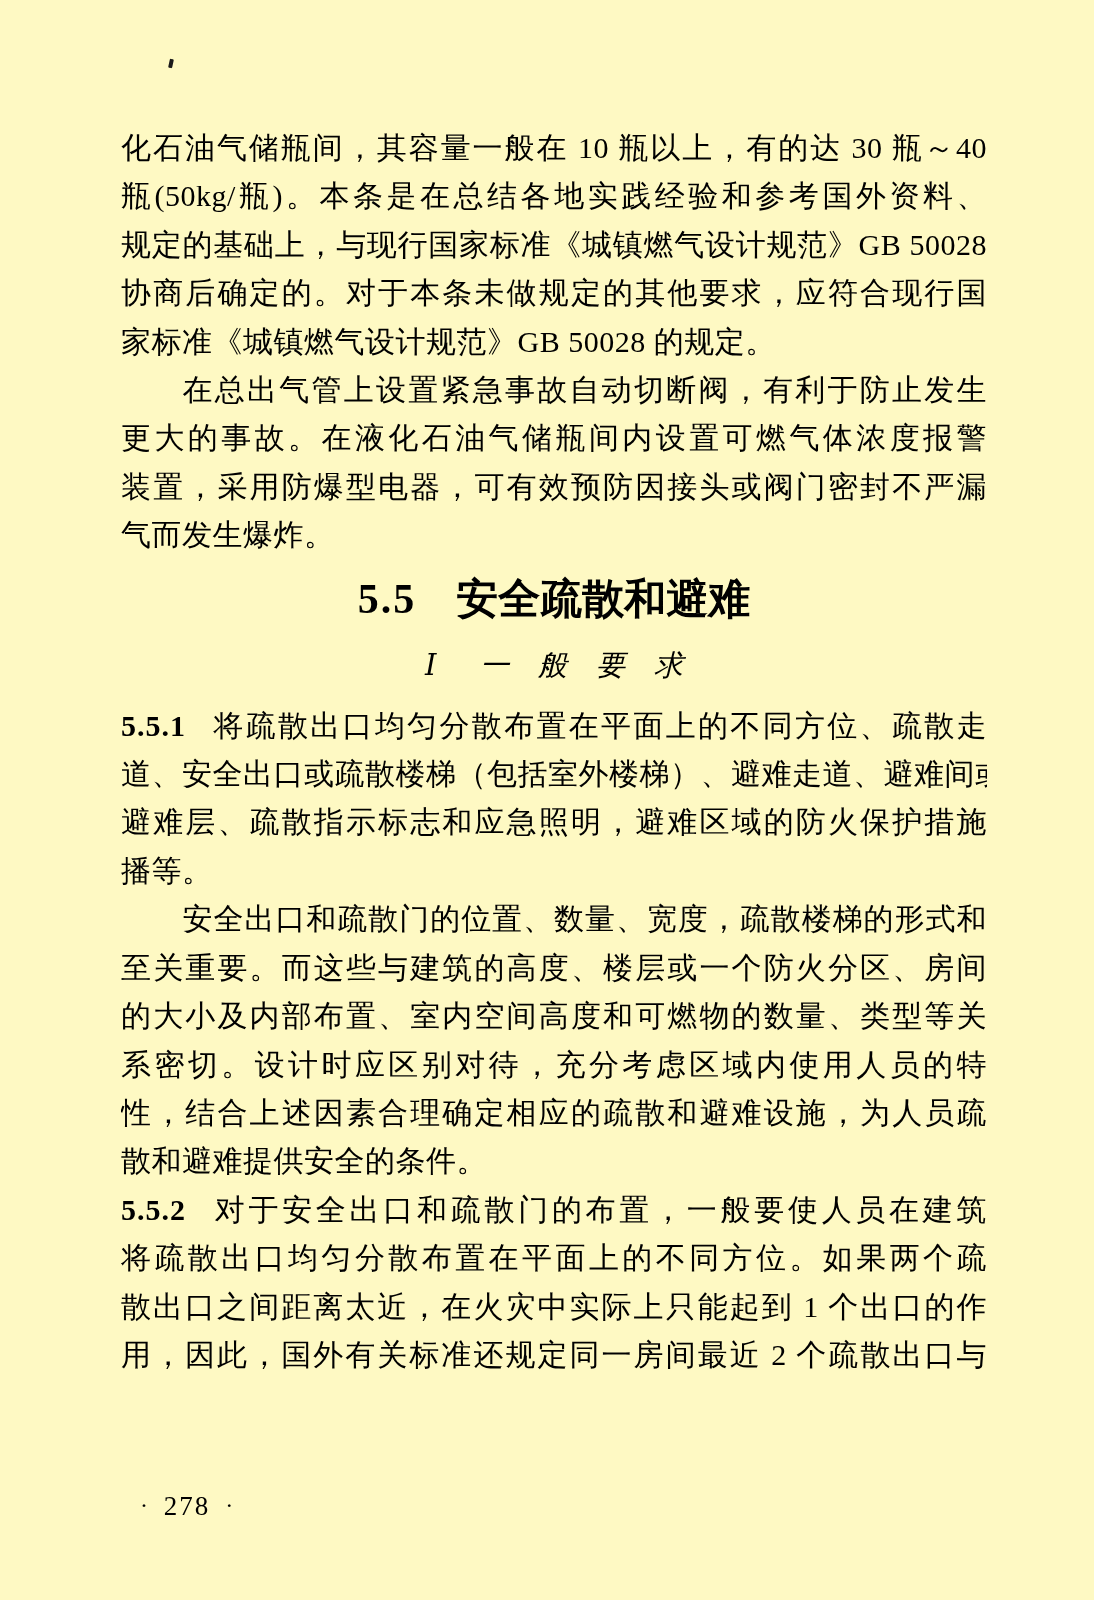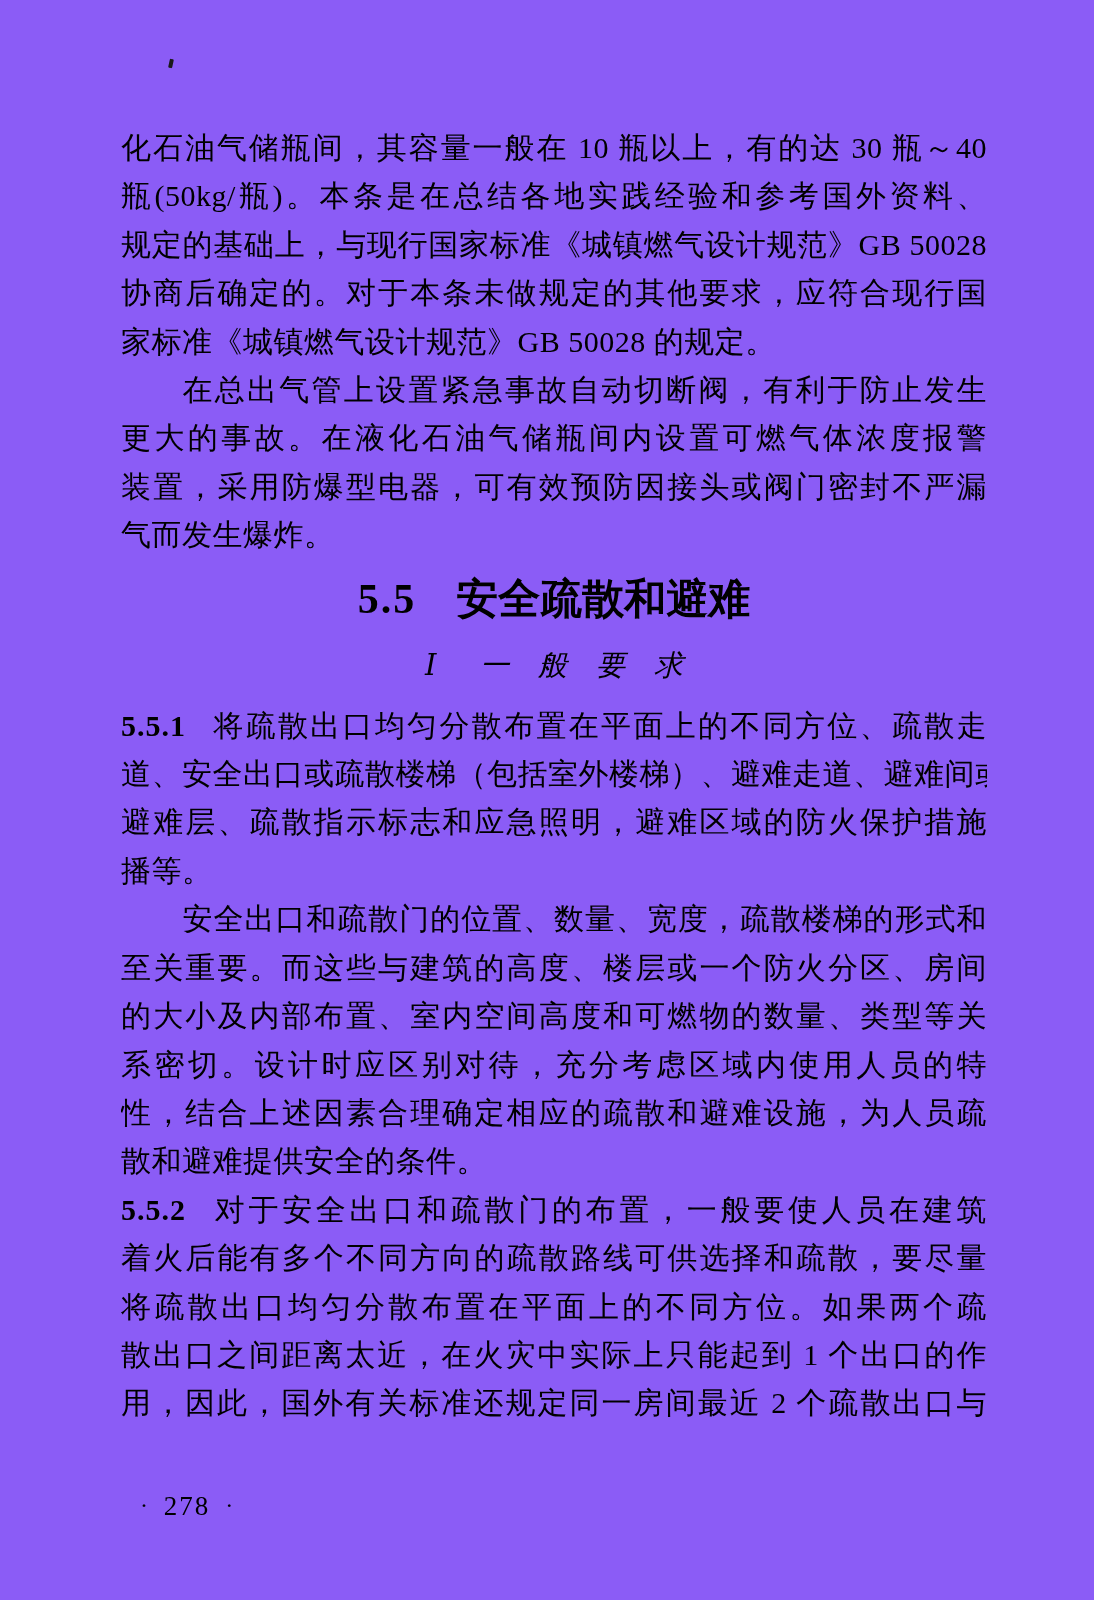--- a/index.html
+++ b/index.html
@@ -4,21 +4,21 @@
 <style>
   html, body {
     margin: 0;
     padding: 0;
     background: #ffffff;
   }
   .page {
     position: relative;
     width: 1094px;
     height: 1600px;
-    background: #8b5cf6;
+    background: #fef9c3;
     overflow: hidden;
     font-family: "Liberation Serif", "DejaVu Serif", serif;
     color: #000000;
   }
   .scan-speck {
     position: absolute;
     left: 169px;
     top: 59px;
     width: 4px;
     height: 9px;
@@ -138,21 +138,20 @@
     <div class="line indent">安全出口和疏散门的位置、数量、宽度，疏散楼梯的形式和</div>
     <div class="line">至关重要。而这些与建筑的高度、楼层或一个防火分区、房间</div>
     <div class="line">的大小及内部布置、室内空间高度和可燃物的数量、类型等关</div>
     <div class="line">系密切。设计时应区别对待，充分考虑区域内使用人员的特</div>
     <div class="line">性，结合上述因素合理确定相应的疏散和避难设施，为人员疏</div>
     <div class="line last">散和避难提供安全的条件。</div>
 
     <div class="line">
       <span class="item-num">5.5.2</span><span>对于安全出口和疏散门的布置，一般要使人员在建筑</span>
     </div>
-    <div class="line">着火后能有多个不同方向的疏散路线可供选择和疏散，要尽量</div>
     <div class="line">将疏散出口均匀分散布置在平面上的不同方位。如果两个疏</div>
     <div class="line">散出口之间距离太近，在火灾中实际上只能起到 1 个出口的作</div>
     <div class="line">用，因此，国外有关标准还规定同一房间最近 2 个疏散出口与</div>
 
   </div>
 
   <div class="footer">
     <span class="dot">·</span><span class="pagenum">278</span><span class="dot">·</span>
   </div>
 

